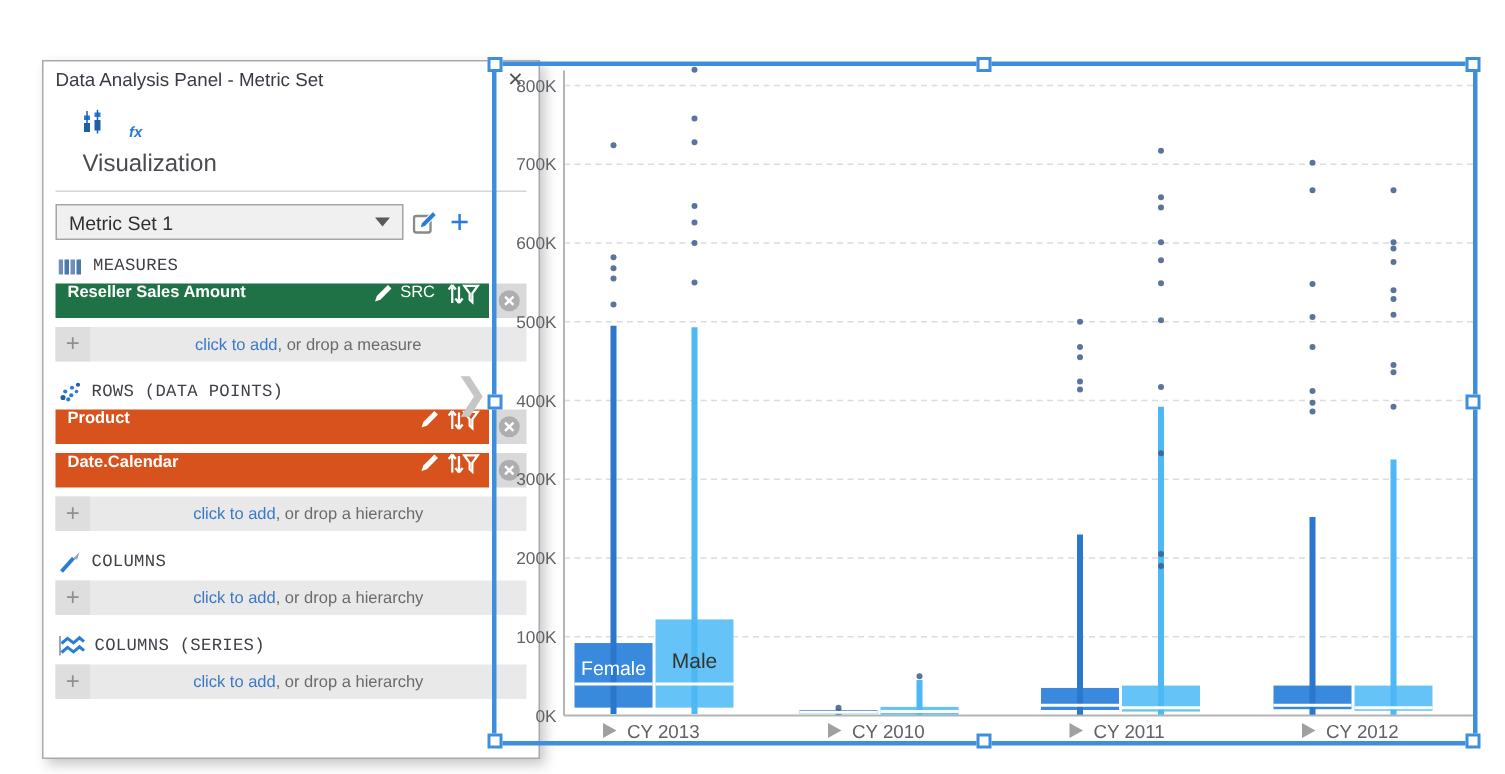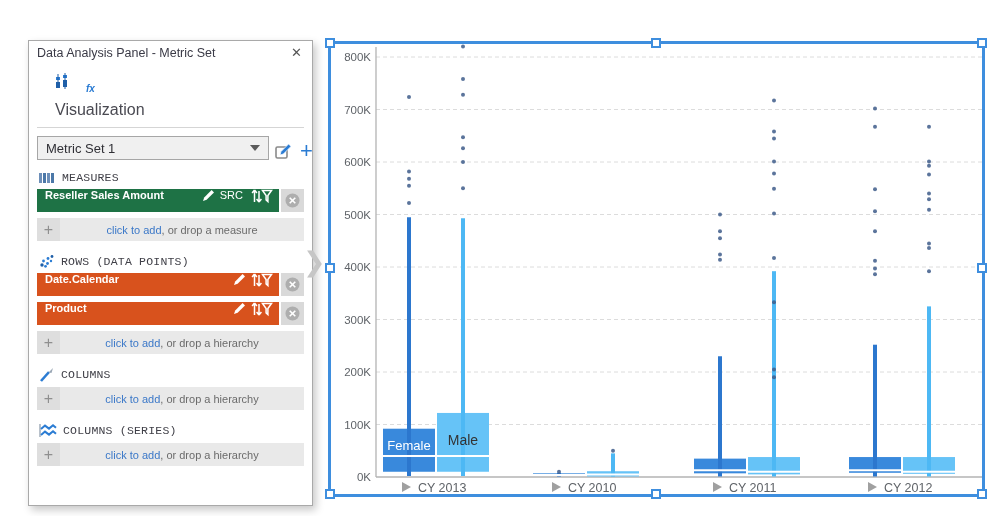--- a/index.html
+++ b/index.html
@@ -1,32 +1,32 @@
 <!DOCTYPE html>
 <html><head>
 <meta charset="utf-8">
 <style>
   * { box-sizing: border-box; margin: 0; padding: 0; }
   html,body { background:#fff; }
   body { font-family: "Liberation Sans", sans-serif; }
   .stage { position:relative; width:1003px; height:516px; background:#fff; overflow:hidden; }
 
   
-  .panel { position:absolute; left:28px; top:40px; width:285px; height:466px;
+  .panel { position:absolute; left:28px; top:40px; width:332px; height:466px;
            background:#fff; border:1px solid #a9a9a9; box-shadow:3px 4px 8px rgba(0,0,0,.22); }
   .panel-title-bar { display:flex; align-items:center; justify-content:space-between;
            padding:4px 8px 3px 8px; }
   .panel-title { font-size:12.5px; color:#3a3a46; }
   .panel-close { color:#555; font-size:13px; cursor:pointer; padding:0 2px; }
   .viz-block { padding:10px 0 0 26px; }
   .viz-icon { display:flex; align-items:flex-end; gap:1px; height:22px; width:46px; }
   .viz-fx { font-style:italic; font-weight:bold; color:#2b7cd3; font-size:10px; line-height:12px; }
   .viz-label { font-size:16px; color:#4a4a52; margin:6px 0 0 0; }
   .panel-sep { border:none; border-top:1px solid #d5d5d5; margin:8px 8px 0 8px; }
-  .metric-row { display:flex; align-items:flex-end; gap:6px; padding:8px 8px 2px 8px; }
+  .metric-row { display:flex; align-items:center; gap:6px; padding:8px 8px 2px 8px; }
   .dropdown { flex:0 0 232px; height:24px; background:#f0f0f0; border:1px solid #a6a6a6;
            display:flex; align-items:center; justify-content:space-between; padding:0 8px; cursor:pointer; }
   .dropdown span.val { font-size:13px; color:#2f2f35; }
   .caret { width:0; height:0; border-left:5px solid transparent; border-right:5px solid transparent;
            border-top:6px solid #5a5a5a; }
   .plus-ic { color:#2b7cd3; font-size:22px; font-weight:400; line-height:18px; cursor:pointer; }
   .edit-ic { cursor:pointer; display:inline-flex; }
 
   .sec-header { display:flex; align-items:center; gap:6px; padding:9px 8px 5px 10px;font-family:Liberation Mono, monospace; }
   .sec-header .lbl { font-size:11.5px; color:#404048; letter-spacing:.2px; }
@@ -144,21 +144,21 @@
         <circle cx="8.5" cy="9.5" r="1.4" fill="#2b7cd3"></circle>
           <circle cx="4.5" cy="7" r="1.4" fill="#2b7cd3"></circle>
         <circle cx="9" cy="4.5" r="1.4" fill="#2b7cd3"></circle>
           <circle cx="13" cy="2.5" r="1.4" fill="#1f5fa8"></circle>
         <circle cx="12" cy="7" r="1.2" fill="#2b7cd3"></circle>
       </svg>
       <span class="lbl">ROWS (DATA POINTS)</span>
     </div>
     <div class="frow-wrap">
       <div class="frow red">
-        <span class="flabel">Date.Calendar</span>
+        <span class="flabel">Product</span>
         <span class="fic">
           <svg width="14" height="13" viewBox="0 0 14 13">
               <path d="M1 12l1.2-3.6L9.6 1 12 3.4 4.6 10.8 1 12z" fill="#fff"></path>
             </svg>
         </span>
         <span class="fic">
           <svg width="22" height="15" viewBox="0 0 22 15">
             <path d="M3.5 1v12M3.5 1l-2.4 3M3.5 1l2.4 3" stroke="#fff" stroke-width="1.5" fill="none"></path>
             <path d="M8 2v11M8 13l-2.4-3M8 13l2.4-3" stroke="#fff" stroke-width="1.5" fill="none"></path>
             <path d="M11.5 1.5h9l-3.6 5v6l-1.8-1.6V6.5z" fill="none" stroke="#fff" stroke-width="1.5"></path>
@@ -167,21 +167,21 @@
       </div>
       <div class="frm">
         <svg width="15" height="15" viewBox="0 0 15 15">
             <circle cx="7.5" cy="7.5" r="7" fill="#aeaeae"></circle>
             <path d="M4.7 4.7l5.6 5.6M10.3 4.7l-5.6 5.6" stroke="#fff" stroke-width="1.6"></path>
           </svg>
       </div>
     </div>
     <div class="frow-wrap">
       <div class="frow red">
-        <span class="flabel">Product</span>
+        <span class="flabel">Date.Calendar</span>
         <span class="fic">
           <svg width="14" height="13" viewBox="0 0 14 13">
               <path d="M1 12l1.2-3.6L9.6 1 12 3.4 4.6 10.8 1 12z" fill="#fff"></path>
             </svg>
         </span>
         <span class="fic">
           <svg width="22" height="15" viewBox="0 0 22 15">
             <path d="M3.5 1v12M3.5 1l-2.4 3M3.5 1l2.4 3" stroke="#fff" stroke-width="1.5" fill="none"></path>
             <path d="M8 2v11M8 13l-2.4-3M8 13l2.4-3" stroke="#fff" stroke-width="1.5" fill="none"></path>
             <path d="M11.5 1.5h9l-3.6 5v6l-1.8-1.6V6.5z" fill="none" stroke="#fff" stroke-width="1.5"></path>

